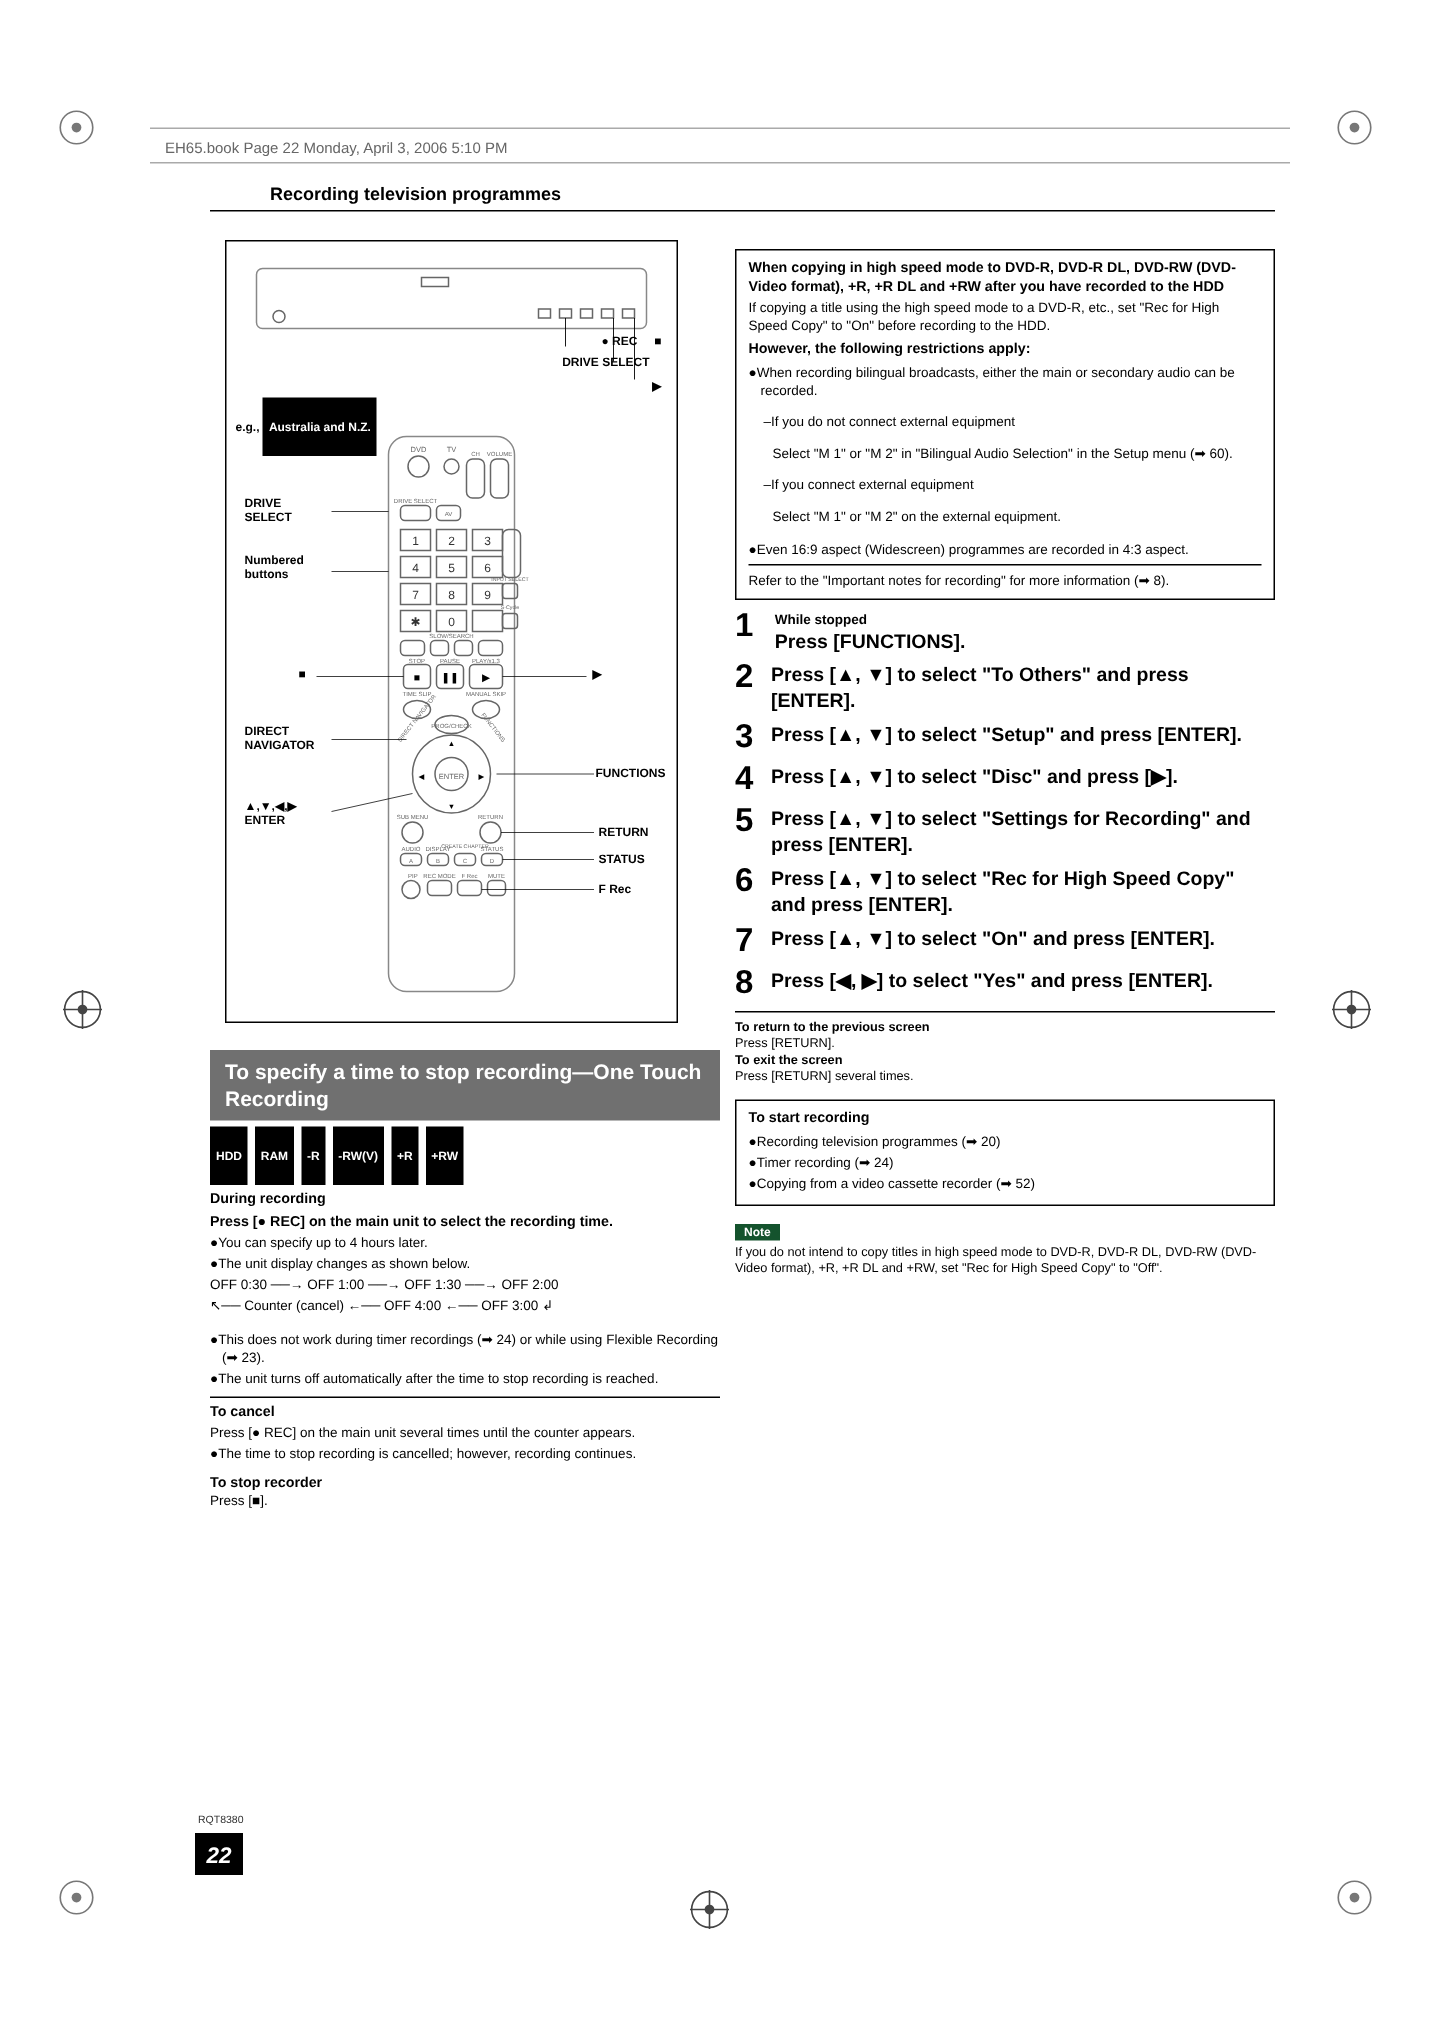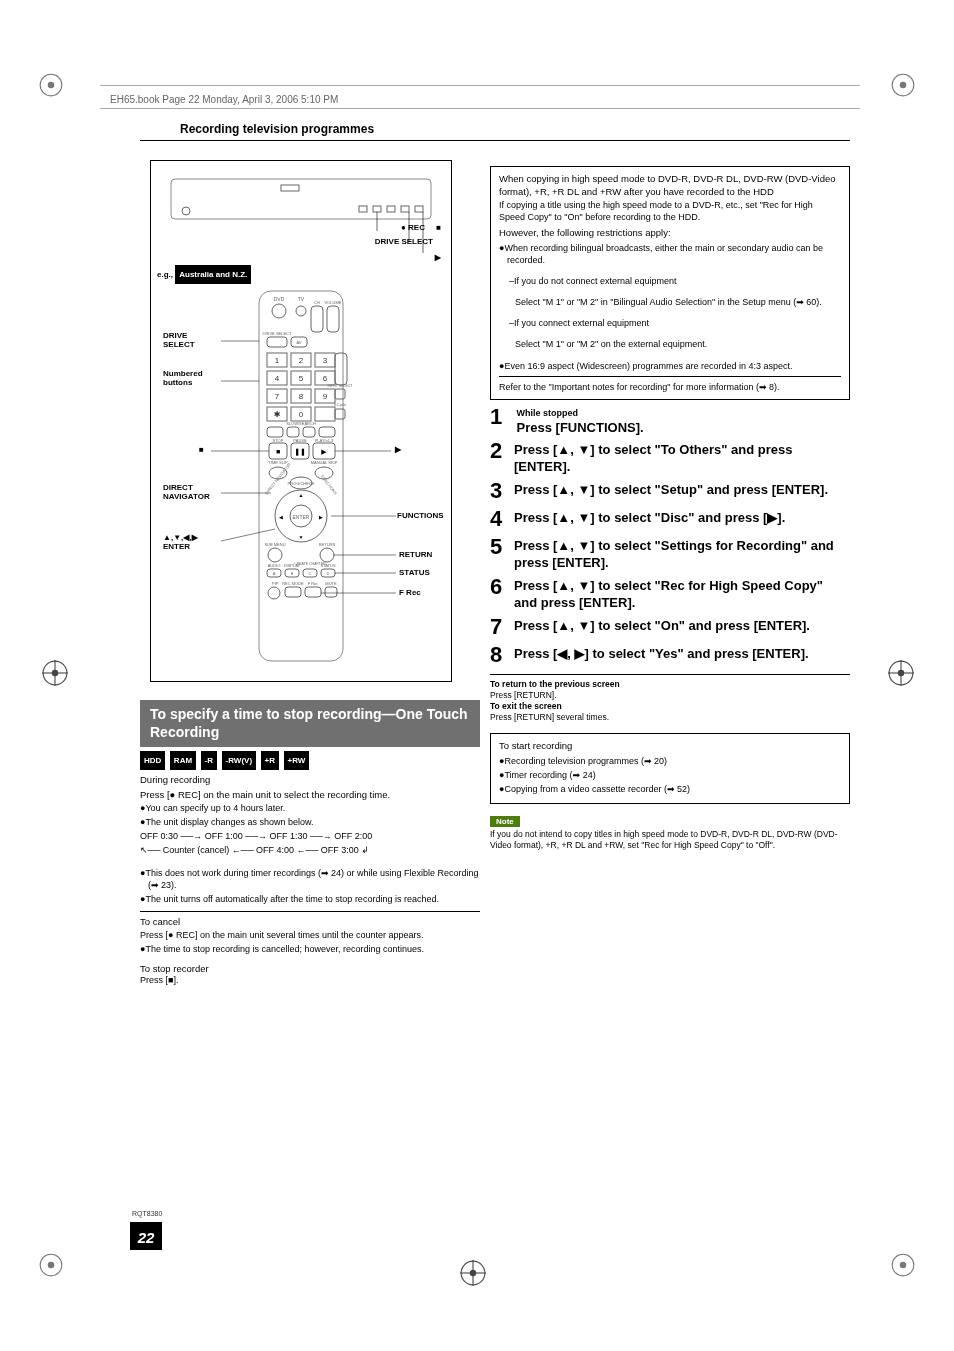--- a/index.html
+++ b/index.html
@@ -67,25 +67,25 @@
     font-size: 14px;
     padding: 6px 10px;
     line-height: 1.25;
   }
   .badge {
     display: inline-block;
     background: #000;
     color: #fff;
     font-size: 8px;
     font-weight: bold;
-    padding: 5px 4px;
+    padding: 15px 4px;
     margin-right: 2px;
   }
   .subhead {
-    font-weight: normal;
+    font-weight: bold;
     font-size: 9.5px;
     margin-top: 4px;
   }
   .body {
     font-size: 9px;
     line-height: 1.35;
   }
   .body p { margin: 2px 0; }
   .bullet { padding-left: 8px; text-indent: -8px; margin: 2px 0;}
   .rule { height:1px; background:#000; margin: 6px 0 4px 0;}
@@ -109,21 +109,21 @@
     font-size: 13px;
     font-weight: bold;
     vertical-align: top;
     line-height: 1.3;
     padding-top: 4px;
   }
   .step-row { margin: 2px 0;}
   .smallnote { font-size: 8.5px; line-height:1.3; }
   .note-badge {
     display:inline-block;
-    background:#4d7c0f;
+    background:#14532d;
     color:#fff;
     font-size:8px;
     padding: 1px 6px;
     font-weight:bold;
   }
   .page-num-box {
     position:absolute;
     left:130px;
     top:1222px;
     width:32px;height:28px;

